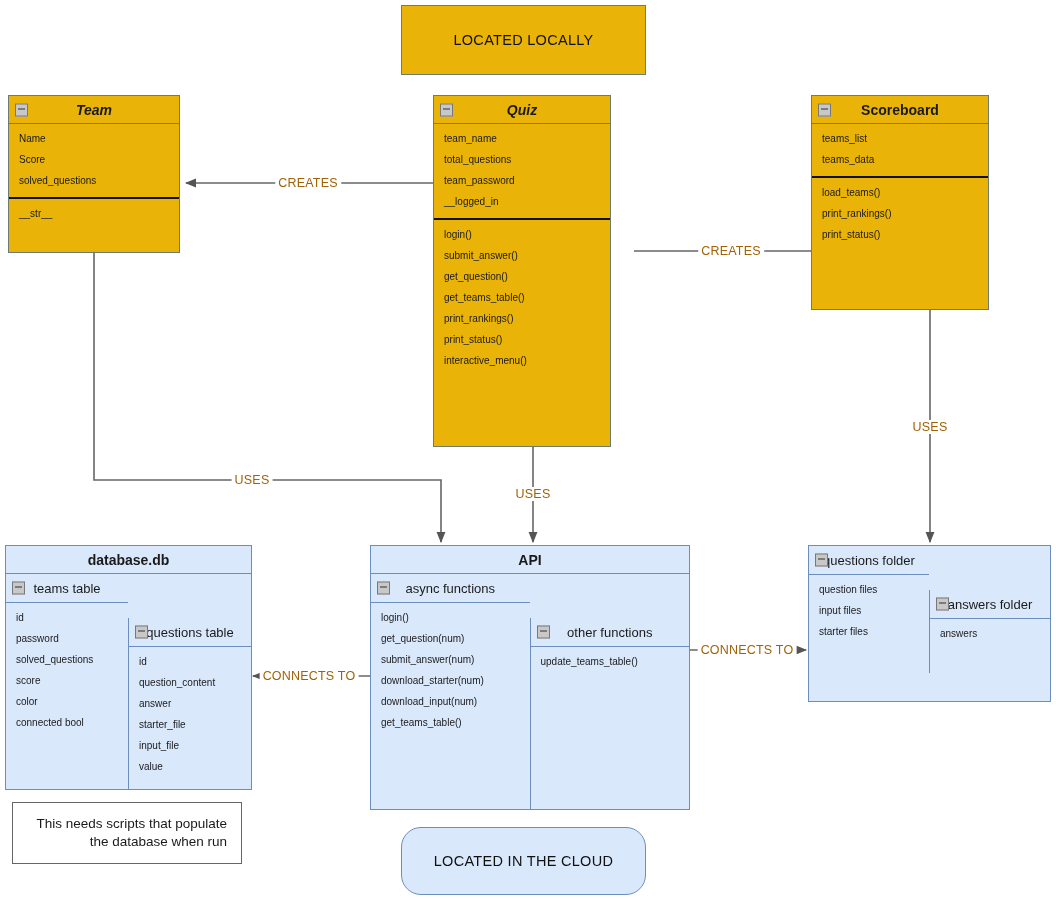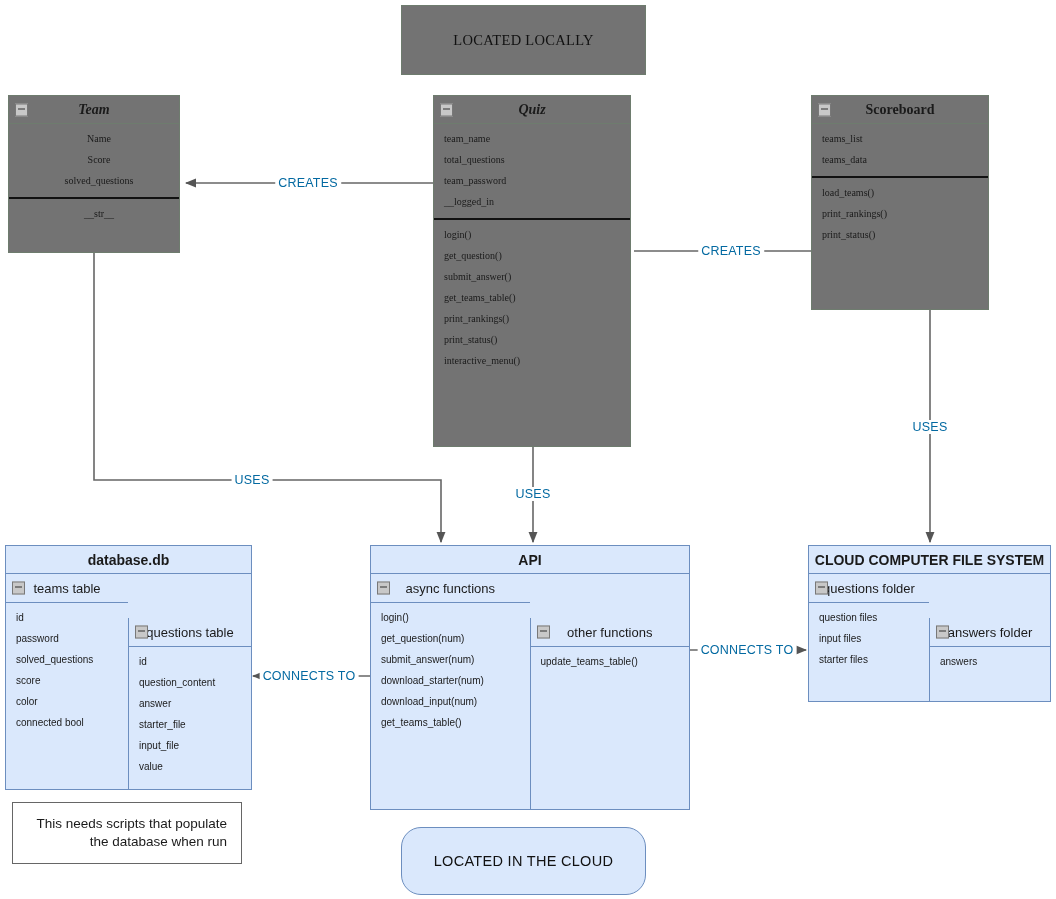--- a/index.html
+++ b/index.html
@@ -23,21 +23,21 @@
     left: 0; top: 0;
     width: 1056px;
     height: 899px;
     pointer-events: none;
   }
   .node {
     position: absolute;
     box-sizing: border-box;
     border: 1px solid #666666;
   }
-  .green  { background: #737373; border-color: #6e7c6e; font-family: Liberation Serif, serif; }
+  .green  { background: #eab308; border-color: #6e7c6e; }
   .blue   { background: #dae8fc; border-color: #6c8ebf; }
   .plain  { background: #ffffff; border-color: #666666; }
 
   .banner {
     display: flex;
     align-items: center;
     justify-content: center;
     font-size: 14.5px;
     letter-spacing: 0.3px;
     color: #111111;
@@ -113,21 +113,21 @@
     font-size: 13px;
     border-bottom: 1px solid #6c8ebf;
   }
   .col-body { padding-top: 4px; }
 
   .edge-label {
     position: absolute;
     background: #ffffff;
     font-size: 12.5px;
     letter-spacing: 0.2px;
-    color: #0369a1;
+    color: #a16207;
     padding: 0 3px;
     white-space: nowrap;
     transform: translate(-50%, -50%);
   }
   .note-text {
     display: flex;
     align-items: center;
     justify-content: center;
     text-align: right;
     font-size: 13.5px;
@@ -171,52 +171,52 @@
   <div class="edge-label" style="left:252px; top:480px;">USES</div>
   <div class="edge-label" style="left:533px; top:494px;">USES</div>
   <div class="edge-label" style="left:930px; top:427px;">USES</div>
   <div class="edge-label" style="left:309px; top:676px;">CONNECTS TO</div>
   <div class="edge-label" style="left:747px; top:650px;">CONNECTS TO</div>
 
   <div class="node green banner" style="left:401px; top:5px; width:245px; height:70px;">LOCATED LOCALLY</div>
 
   <div class="node blue banner" style="left:401px; top:827px; width:245px; height:68px;border-radius:20px;">LOCATED IN THE CLOUD</div>
 
-  <div class="node green" style="left:8px; top:95px; width:172px; height:158px;text-align:center;">
+  <div class="node green" style="left:8px; top:95px; width:172px; height:158px;">
     <div class="uml-title italic">
       <span class="collapse-icon"></span>
       <span>Team</span>
     </div>
     <div class="uml-section">
       <div class="uml-row">Name</div>
       <div class="uml-row">Score</div>
       <div class="uml-row">solved_questions</div>
     </div>
     <div class="divider"></div>
     <div class="uml-section">
       <div class="uml-row">__str__</div>
     </div>
   </div>
 
-  <div class="node green" style="left:433px; top:95px; width:198px; height:352px;">
+  <div class="node green" style="left:433px; top:95px; width:178px; height:352px;">
     <div class="uml-title italic">
       <span class="collapse-icon"></span>
       <span>Quiz</span>
     </div>
     <div class="uml-section">
       <div class="uml-row">team_name</div>
       <div class="uml-row">total_questions</div>
       <div class="uml-row">team_password</div>
       <div class="uml-row">__logged_in</div>
     </div>
     <div class="divider"></div>
     <div class="uml-section">
       <div class="uml-row">login()</div>
+      <div class="uml-row">submit_answer()</div>
       <div class="uml-row">get_question()</div>
-      <div class="uml-row">submit_answer()</div>
       <div class="uml-row">get_teams_table()</div>
       <div class="uml-row">print_rankings()</div>
       <div class="uml-row">print_status()</div>
       <div class="uml-row">interactive_menu()</div>
     </div>
   </div>
 
   <div class="node green" style="left:811px; top:95px; width:178px; height:215px;">
     <div class="uml-title bold">
       <span class="collapse-icon"></span>
@@ -295,23 +295,20 @@
           <span>other functions</span>
         </div>
         <div class="col-body">
           <div class="uml-row">update_teams_table()</div>
         </div>
       </div>
     </div>
   </div>
 
   <div class="node blue" style="left:808px; top:545px; width:243px; height:157px;">
-    <div class="uml-title bold">
-      <span>CLOUD COMPUTER FILE SYSTEM</span>
-    </div>
     <div class="cols">
       <div class="col">
         <div class="col-head">
           <span class="collapse-icon"></span>
           <span>questions folder</span>
         </div>
         <div class="col-body">
           <div class="uml-row">question files</div>
           <div class="uml-row">input files</div>
           <div class="uml-row">starter files</div>

